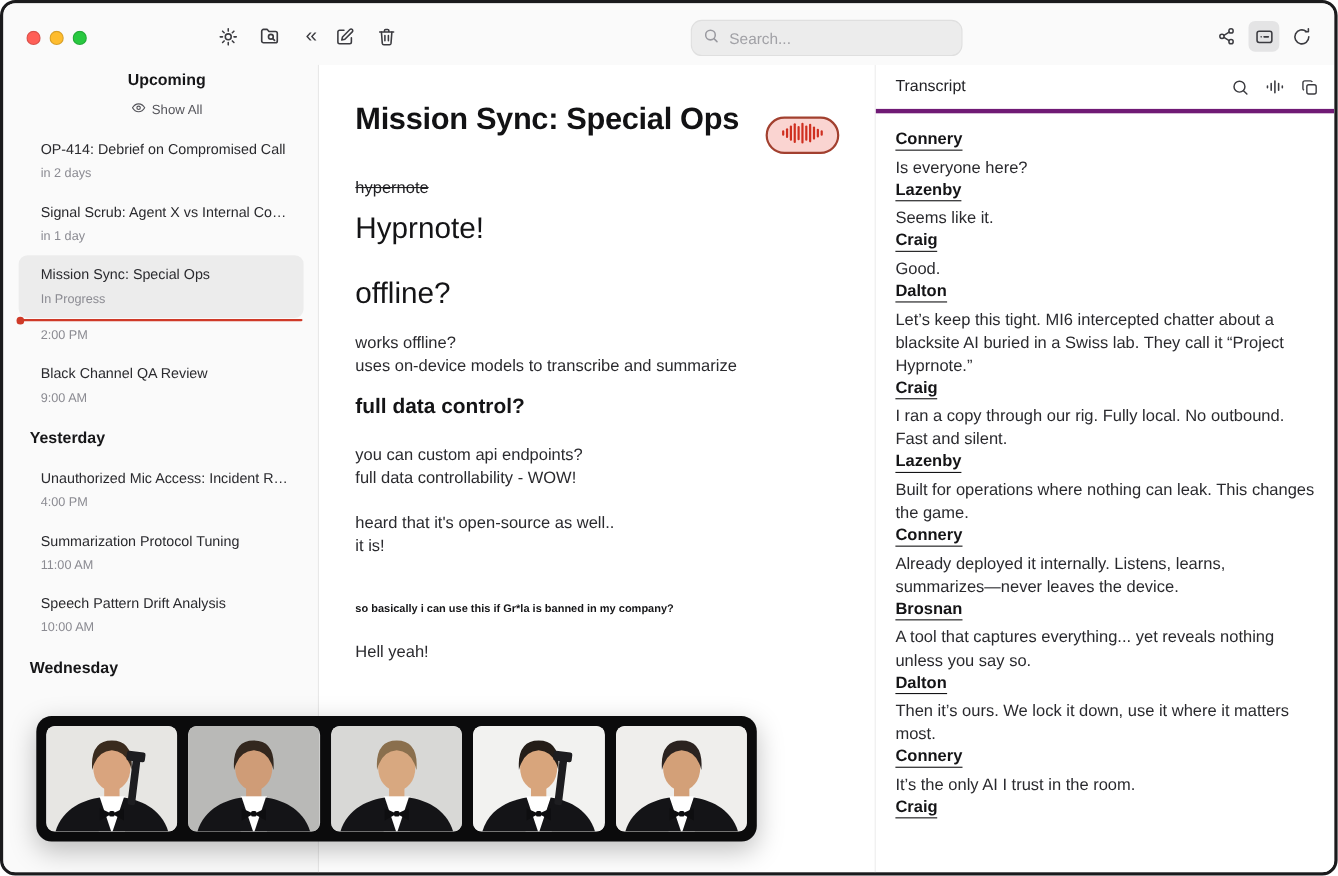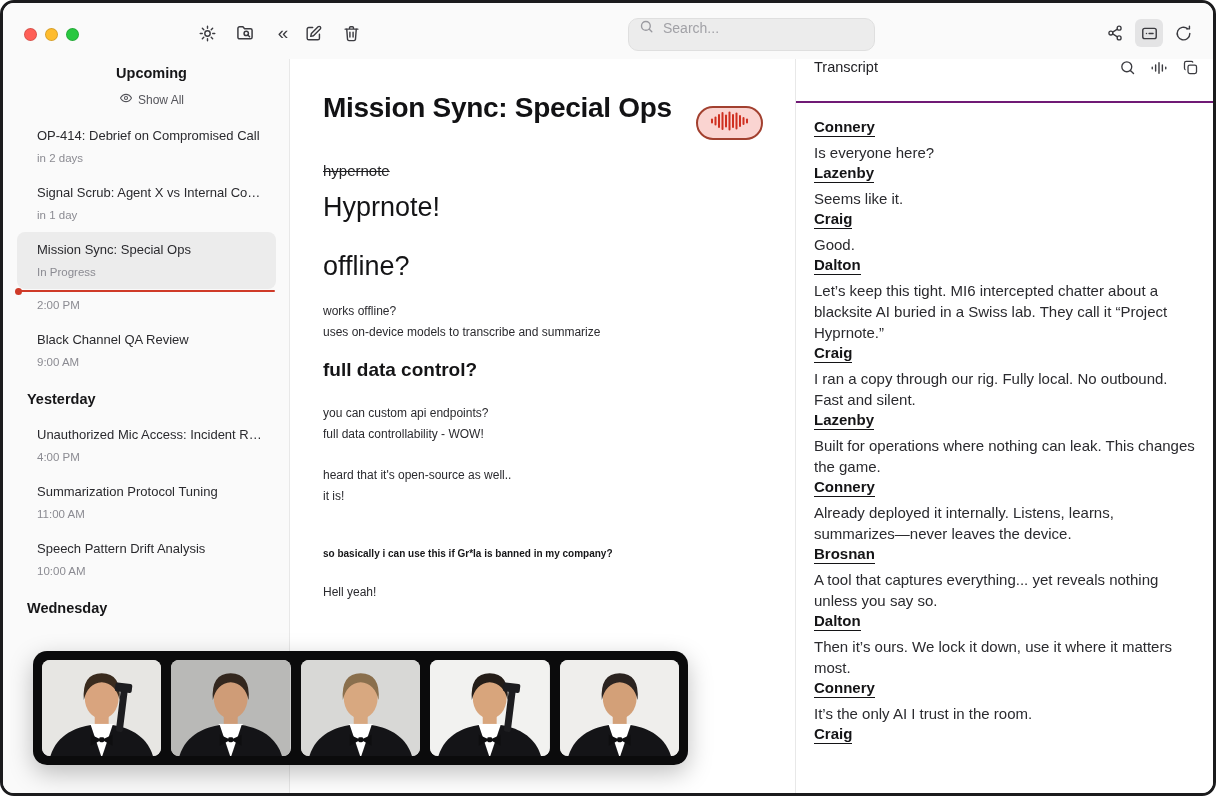--- a/index.html
+++ b/index.html
@@ -11,21 +11,21 @@
   .titlebar{position:relative;height:56px;flex:0 0 56px;background:#fafafa;}
   .traffic{position:absolute;top:25px;left:21px;display:flex;gap:8px;}
   .light{width:13px;height:13px;border-radius:50%;border:0.5px solid rgba(0,0,0,.15);}
   .tb-icons{position:absolute;top:16px;left:190px;display:flex;gap:10px;align-items:center;}
   .tb-icons2{position:absolute;top:16px;left:296px;display:flex;gap:10px;align-items:center;}
   .icon-btn{width:28px;height:28px;display:flex;align-items:center;justify-content:center;
     color:#3b3b40;border-radius:6px;cursor:default;}
   .icon-btn svg{display:block;}
   .chev{font-size:19px;color:#3b3b40;line-height:1;margin-top:-2px;}
   .searchbar{position:absolute;left:625px;top:15px;width:247px;height:33px;background:#ececec;
-    border:1px solid #dfdfdf;border-radius:10px;display:flex;align-items:flex-start;padding:0 10px;gap:7px;}
+    border:1px solid #dfdfdf;border-radius:10px;display:flex;align-items:center;padding:0 10px;gap:7px;}
   .searchbar input{border:none;background:transparent;outline:none;font-size:14px;color:#3f3f46;
     width:100%;font-family:inherit;}
   .searchbar input::placeholder{color:#a1a1a6;}
   .tr-icons{position:absolute;top:16px;right:16px;display:flex;gap:6px;align-items:center;}
   .icon-btn.active{background:#e4e4e5;}
   
   .content{flex:1;display:flex;min-height:0;}
   
   .sidebar{width:287px;flex:0 0 287px;background:#fafafa;border-right:1px solid #e8e8e8;
     padding-top:4px;overflow:hidden;position:relative;}
@@ -47,29 +47,29 @@
   .note-title{font-size:28px;font-weight:700;color:#121214;line-height:34px;letter-spacing:-.3px;}
   .note-meta{margin-top:12px;display:flex;align-items:center;gap:7px;font-size:13px;color:#3d3d42;}
   .meta-gap{width:9px;}
   .meta-extra{color:#ababb2;}
   .record-pill{position:absolute;top:47px;right:32px;width:67px;height:34px;border-radius:17px;
     background:#fad4d1;border:2px solid #a2402f;display:flex;align-items:center;justify-content:center;}
   .note-body{margin-top:36px;color:#2a2a2e;}
   .nb-strike{font-size:15px;line-height:19px;text-decoration:line-through;color:#202023;margin:0 0 12px;}
   .nb-h2{font-size:27px;font-weight:400;color:#141416;line-height:30px;margin:0 0 0;}
   .nb-h2 + .nb-h2{margin-top:29px;}
-  .nb-p{font-size:12px;line-height:21px;margin:20px 0 0;white-space:pre-line;color:#2a2a2e;}
+  .nb-p{font-size:15px;line-height:21px;margin:20px 0 0;white-space:pre-line;color:#2a2a2e;}
   .nb-h3{font-size:19px;font-weight:700;color:#141416;line-height:26px;margin:14px 0 0;}
   .nb-pbold{font-size:10px;font-weight:700;line-height:21px;margin:36px 0 4px;color:#161618;}
   .nb-p.last{margin-top:18px;}
   
   .transcript{width:418px;flex:0 0 418px;background:#ffffff;border-left:1px solid #e8e8e8;
     display:flex;flex-direction:column;overflow:hidden;}
-  .tr-header{height:44px;flex:0 0 44px;display:flex;align-items:flex-start;padding:0 14px 0 18px;
-    border-bottom:2px solid #701a75;}
+  .tr-header{height:44px;flex:0 0 44px;display:flex;align-items:center;padding:0 14px 0 18px;
+    border-bottom:4px solid #701a75;}
   .tr-title{font-size:14.5px;color:#222226;font-weight:500;flex:1;}
   .tr-header-icons{display:flex;gap:14px;align-items:center;color:#3b3b40;}
   .tr-list{padding:14px 18px;overflow:hidden;}
   .tr-speaker{font-size:15px;font-weight:700;color:#141416;margin:12px 0 6px;line-height:19px;}
   .tr-speaker:first-child{margin-top:0;}
   .tr-speaker span{border-bottom:1.5px solid #141416;padding-bottom:1px;}
   .tr-text{font-size:15px;line-height:21px;color:#2a2a2e;margin:0;}
   
   .faces-strip{position:absolute;left:30px;top:648px;width:655px;height:114px;background:#0b0b0c;
     border-radius:14px;display:flex;gap:10px;padding:9px;z-index:30;box-shadow:0 8px 24px rgba(0,0,0,.25);}

